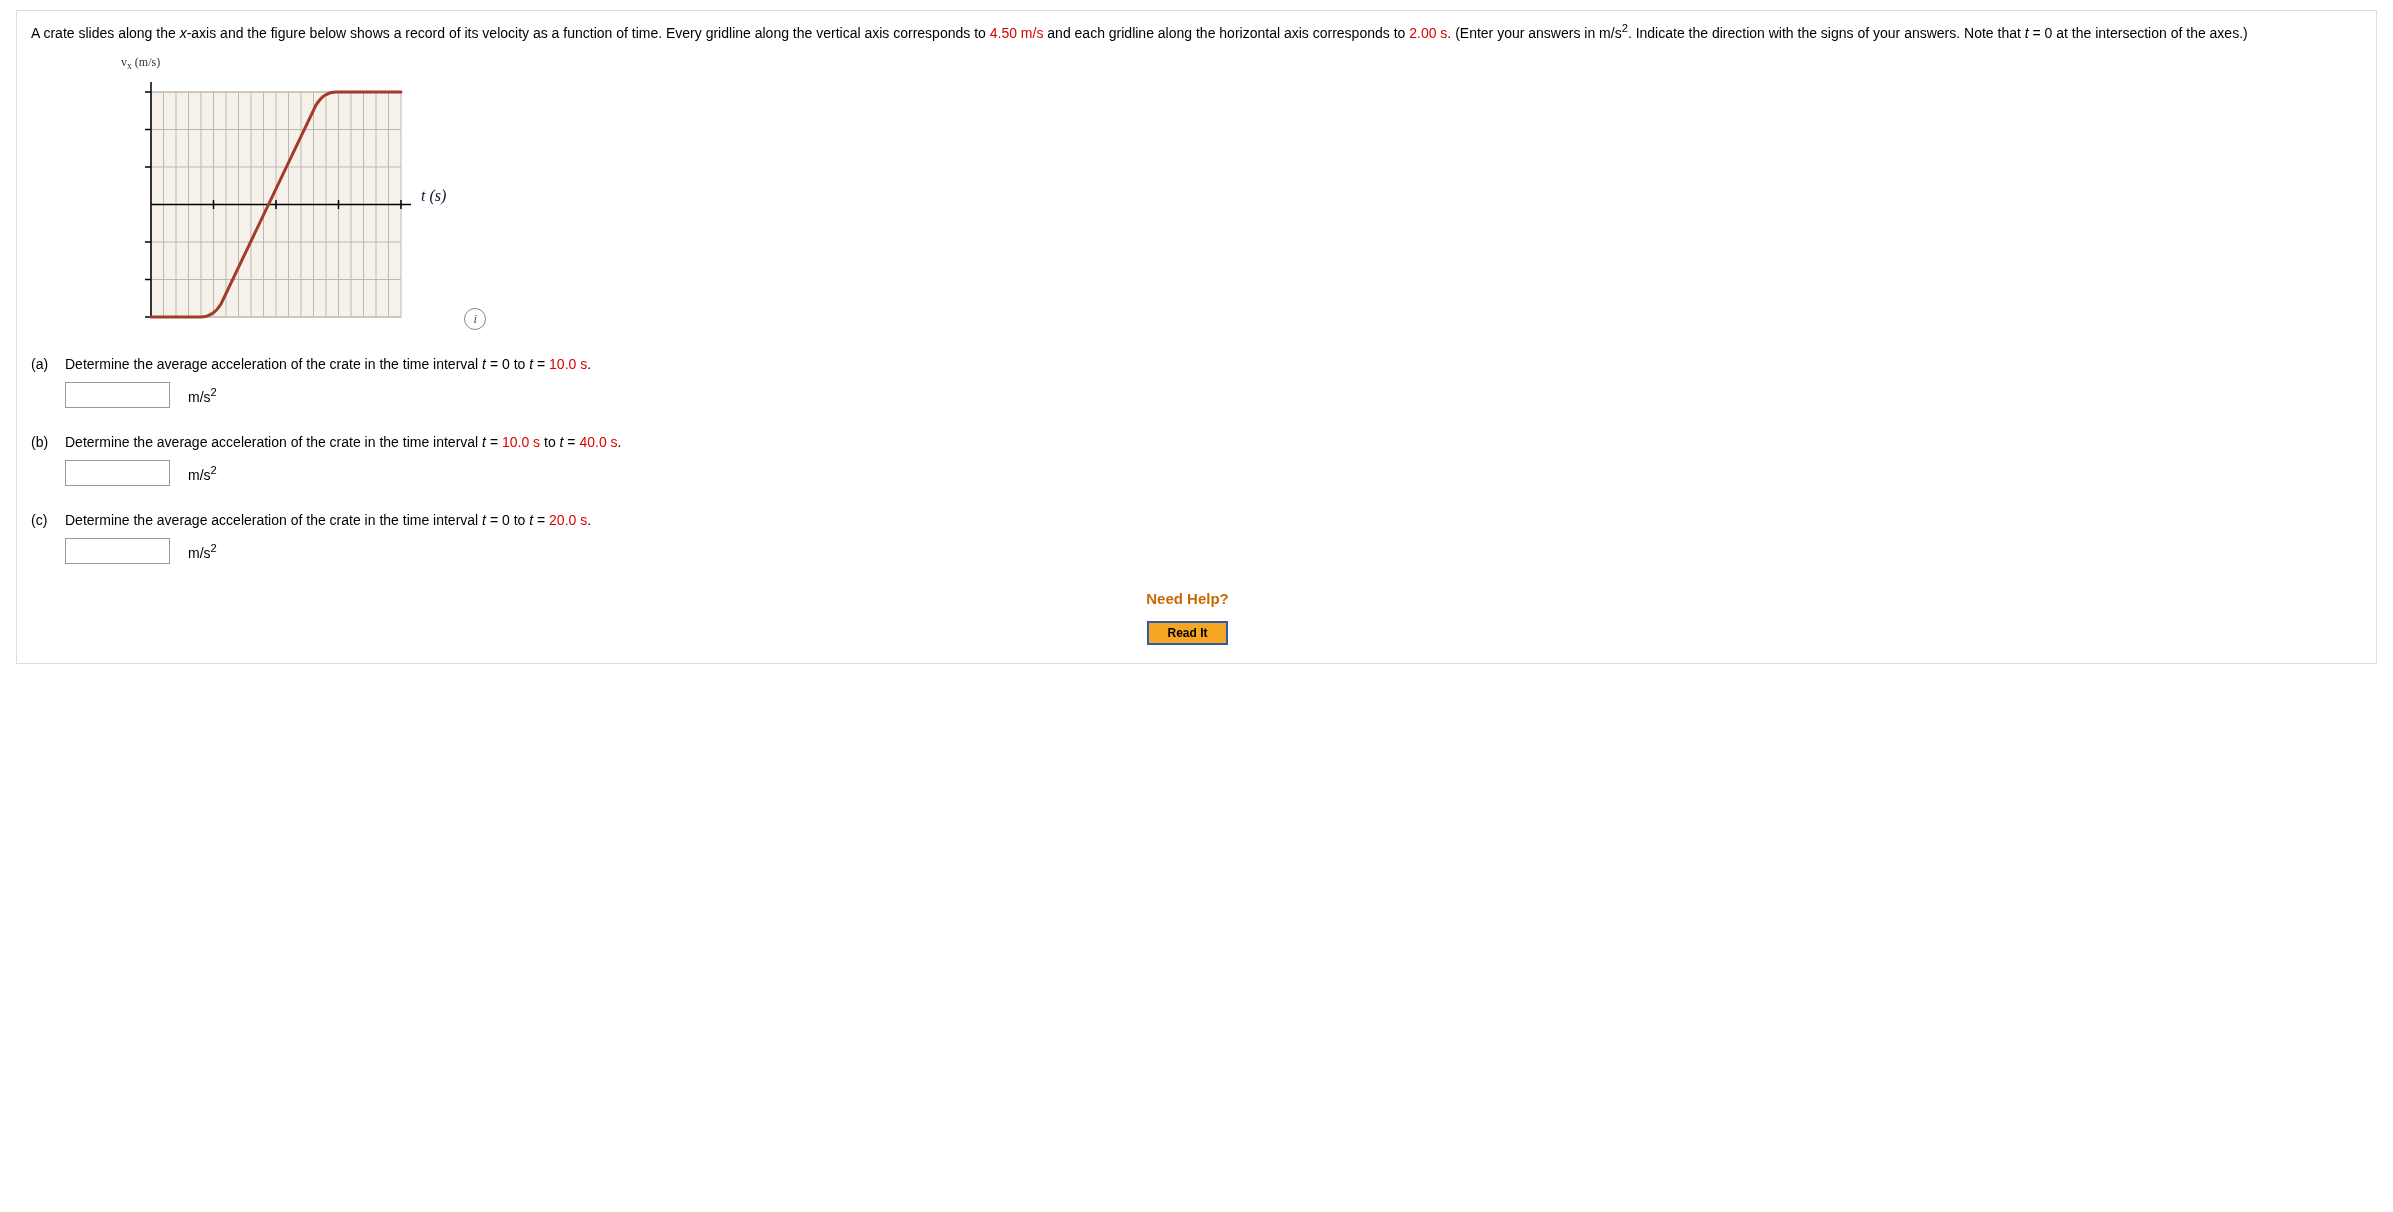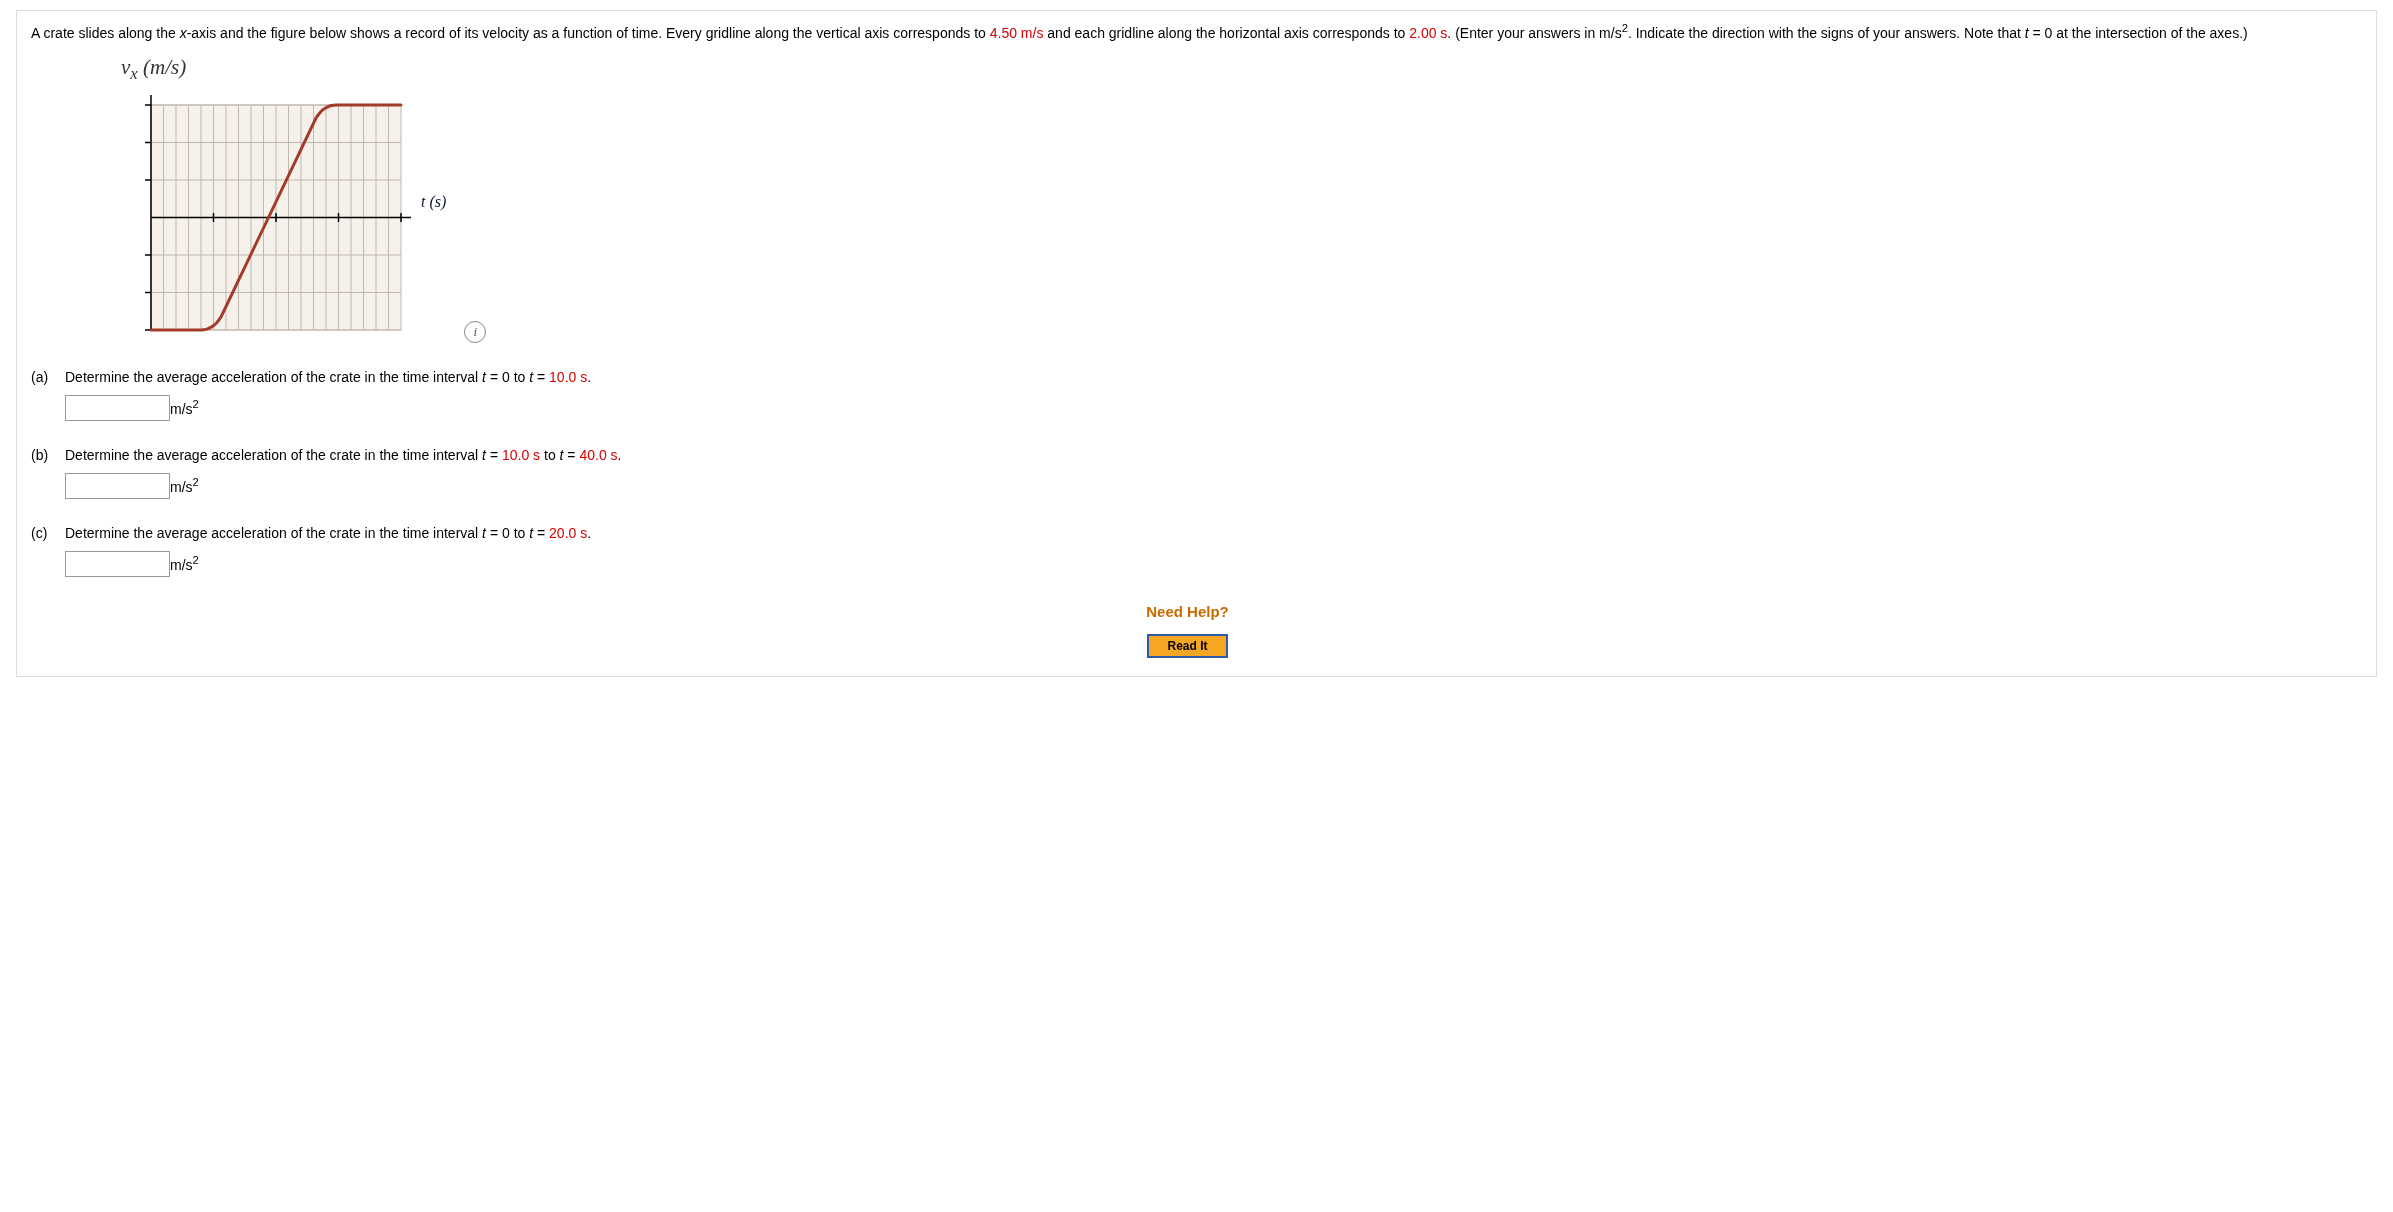--- a/index.html
+++ b/index.html
@@ -21,23 +21,22 @@
   .red { color: #d80000; }
   .italic { font-style: italic; }
   .sup { vertical-align: super; font-size: 0.8em; }
   .sub { vertical-align: sub; font-size: 0.8em; }
   .chart-wrap {
     margin: 6px 0 24px 90px;
     display: flex;
     align-items: flex-start;
   }
   .ylabel {
-    font-style: italic;
     font-family: 'Times New Roman', serif;
-    font-size: 21px;
+    font-size: 12px;
     margin-right: 6px;
     margin-top: -4px;
     color: #333;
   }
   .xlabel {
     font-style: italic;
     font-family: 'Times New Roman', serif;
     font-size: 16px;
     margin-left: 10px;
     color: #0f172a;
@@ -77,21 +76,21 @@
     align-items: center;
   }
   input.answer {
     width: 95px;
     height: 20px;
     border: 1px solid #999;
     font-size: 13px;
     padding: 2px 4px;
   }
   .unit {
-    margin-left: 0;
+    margin-left: 18px;
   }
   .need-help-row {
     margin-top: 24px;
     display: flex;
     align-items: center;
     gap: 14px;
     flex-direction: column;
   }
   .need-help {
     color: #c96a00;

